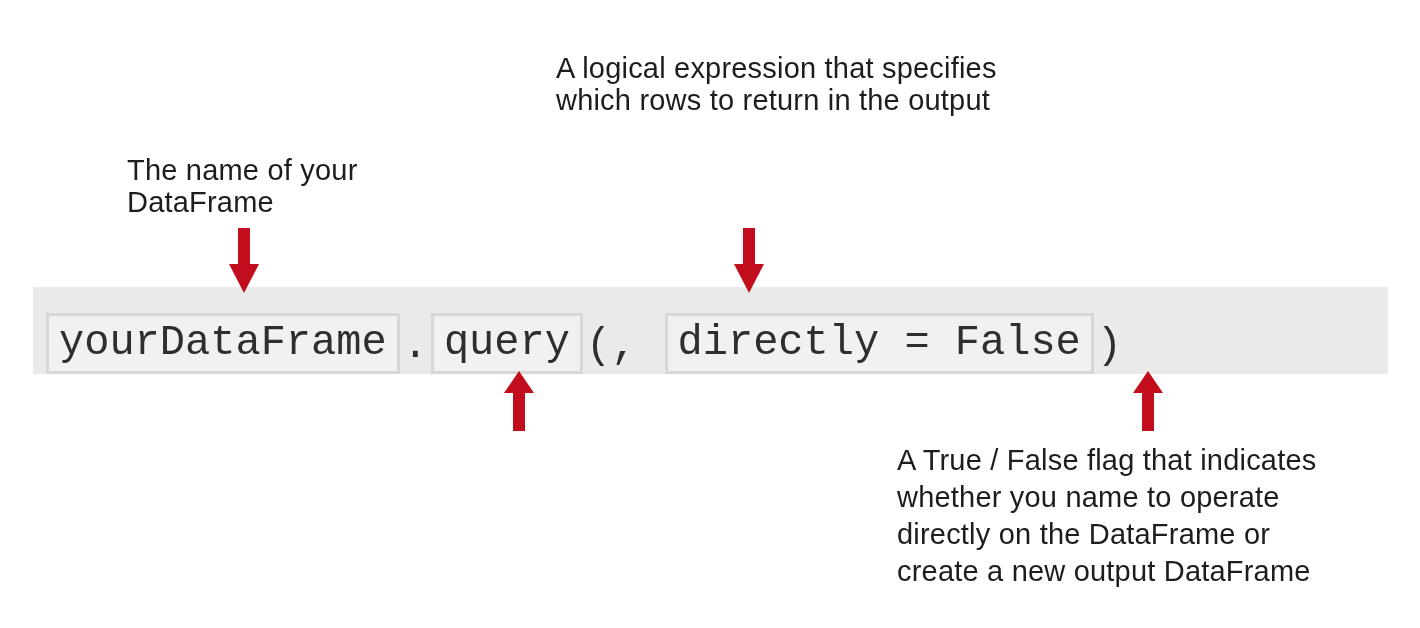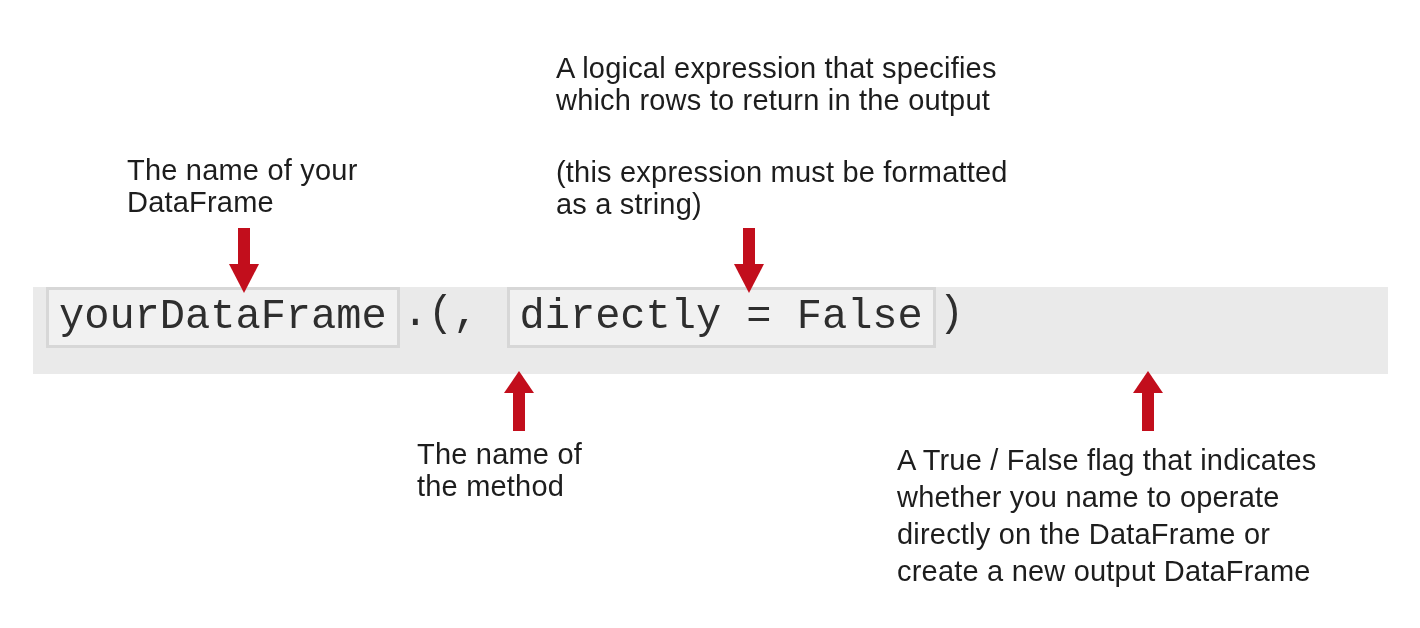--- a/index.html
+++ b/index.html
@@ -35,21 +35,21 @@
 
   
   .code-band {
     position: absolute;
     left: 33px;
     top: 287px;
     width: 1355px;
     height: 87px;
     background: var(--band-bg, #eaeaea);
     display: flex;
-    align-items: flex-start;
+    align-items: flex-end;
     padding-left: 10px;
     box-sizing: border-box;
     font-family: "Liberation Mono", monospace;
     font-size: 42px;
     color: var(--code-text, #2e2e2e);
   }
   .tok-box {
     border: 3px solid var(--box-border, #d7d7d7);
     background: var(--box-bg, #f1f1f1);
     padding: 0 10px;
@@ -95,37 +95,34 @@
   .stem-up   { height: 38px; }
 </style>
 </head>
 <body>
 
 <div class="canvas">
 
   <div class="ann ann-expression-main">A logical expression that specifies
 which rows to return in the output</div>
 
-  <div class="ann ann-expression-note">(this expression must be formatted
-as a string)</div>
 
   <div class="ann ann-dataframe">The name of your
 DataFrame</div>
 
-  <div class="ann ann-method">The name of
-the method</div>
 
   <div class="ann ann-inplace">A True / False flag that indicates
 whether you name to operate
 directly on the DataFrame or
 create a new output DataFrame</div>
 
   <div class="code-band">
     <span class="tok-box">yourDataFrame</span>
     <span class="code-plain">.</span>
+    <span class="tok-box">query</span>
     <span class="code-plain">(</span>
     <span class="code-plain">, </span>
     <span class="tok-box">directly = False</span>
     <span class="code-plain">)</span>
   </div>
 
   <div class="arrow arrow-down-dataframe">
     <div class="stem stem-down"></div>
     <div class="head-down"></div>
   </div>

